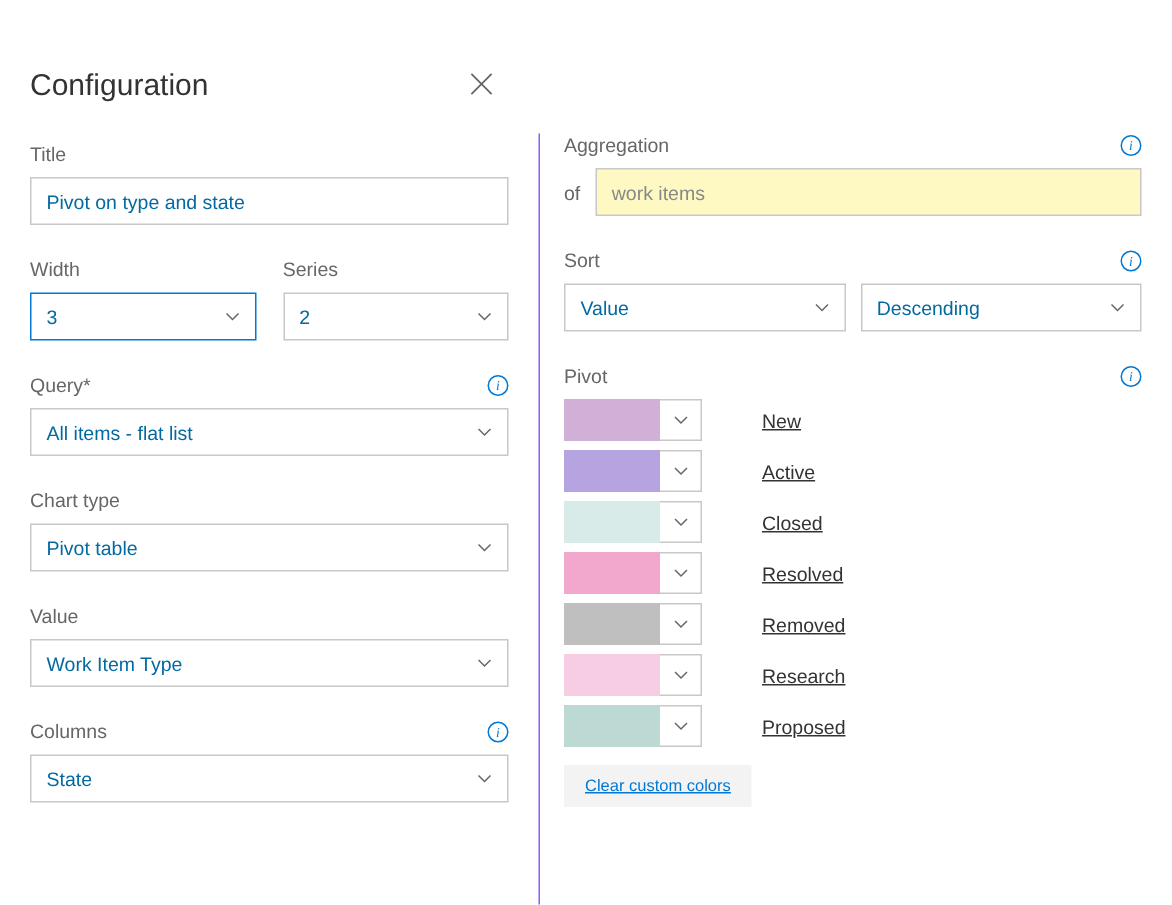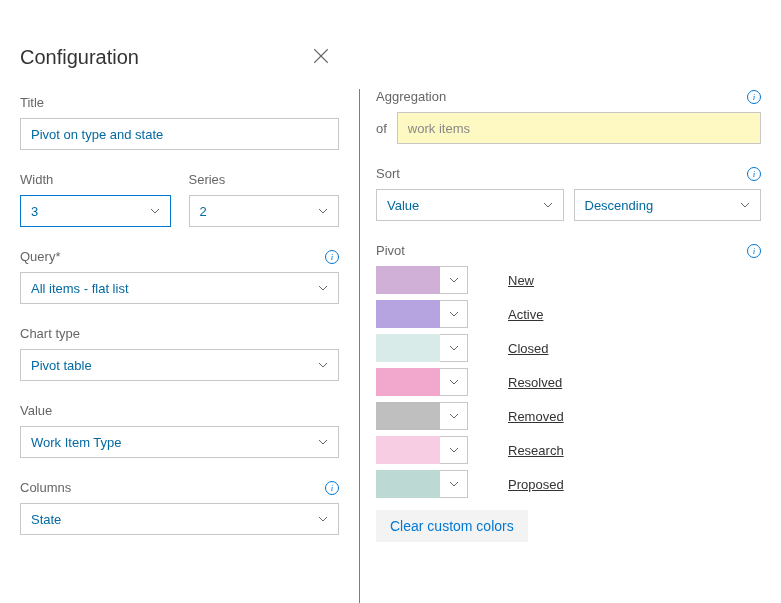--- a/index.html
+++ b/index.html
@@ -167,24 +167,25 @@
       margin-left: 40px;
       font-size: 13px;
       color: #333;
     }
     .clear-colors-btn {
       display: inline-block;
       margin-top: 12px;
       padding: 8px 14px;
       background: #f3f3f3;
       color: #0078d4;
-      font-size: 14px;
+      font-size: 11px;
       cursor: pointer;
       border: none;
       font-family: inherit;
+      text-decoration: underline;
     }
     .small-select {
       width: 88px;
     }
     .agg-row .select-box:first-child {
       flex: 1;
     }
     .agg-row .select-box.disabled {
       flex: 1;
     }

